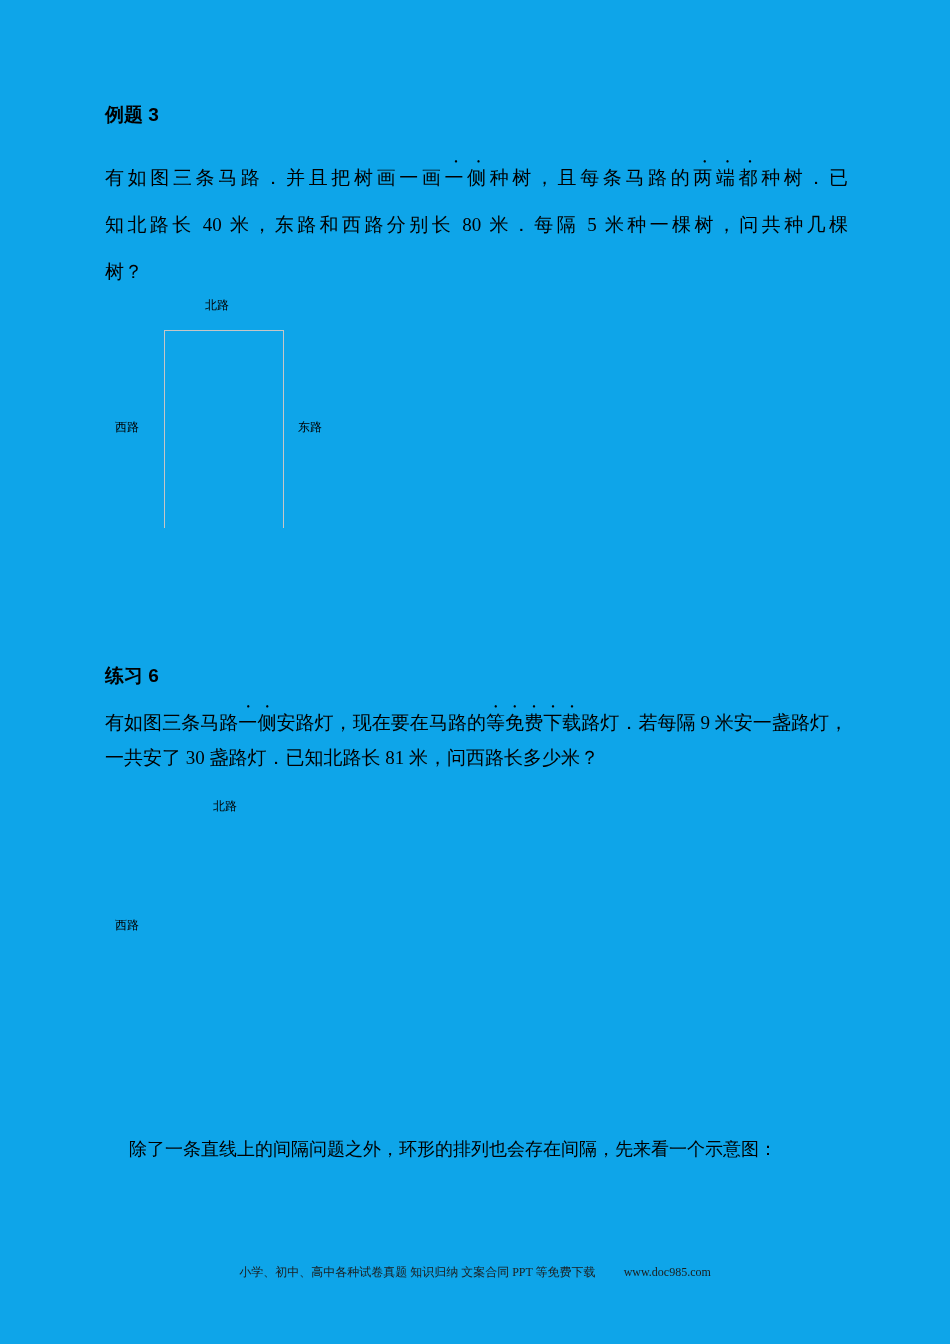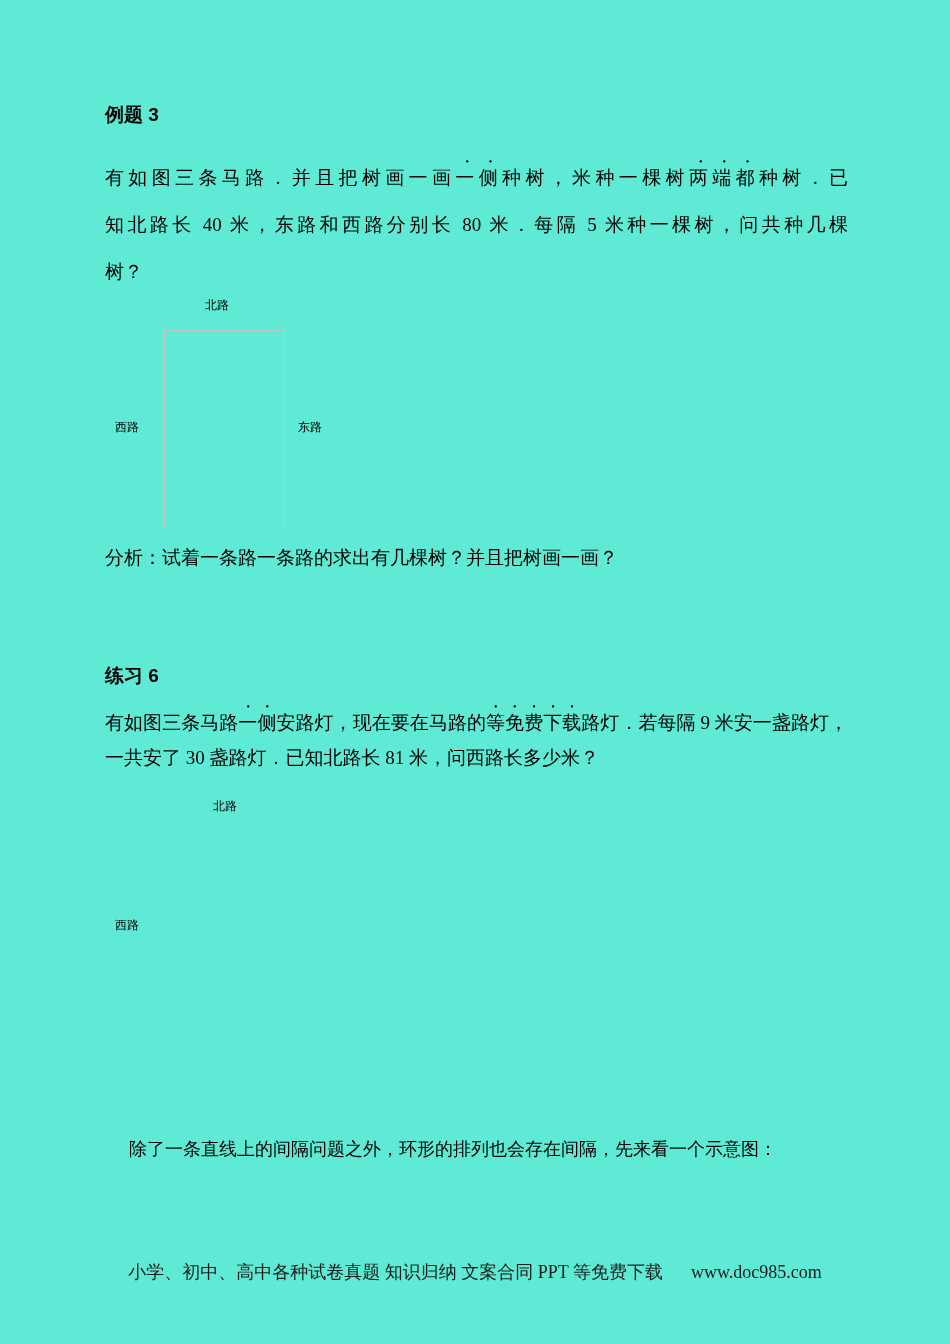--- a/index.html
+++ b/index.html
@@ -4,21 +4,21 @@
 <style>
   html, body {
     margin: 0;
     padding: 0;
     background: #ffffff;
   }
   .page {
     position: relative;
     width: 950px;
     height: 1344px;
-    background: #5eead4;
+    background: #0ea5e9;
     color: #000000;
     font-family: "Liberation Serif", "DejaVu Serif", serif;
     overflow: hidden;
   }
   .abs { position: absolute; }
 
   .h-bold {
     font-family: "Liberation Sans", "DejaVu Sans", sans-serif;
     font-weight: 700;
     font-size: 19px;
@@ -80,46 +80,45 @@
     text-indent: 24px;
     white-space: nowrap;
   }
 
   .footer {
     width: 950px;
     display: flex;
     justify-content: center;
     align-items: baseline;
     gap: 28px;
-    font-size: 18px;
+    font-size: 12px;
     line-height: 20px;
     color: #1c1c1c;
   }
 </style>
 </head>
 <body>
 
 <div class="page">
 
   <div class="abs h-bold" style="left:105px; top:103px;">例题 3</div>
 
   <div class="abs para" style="left:105px; top:154px; width:743px; line-height:47px;">
-      <div class="tline"><span>有如图三条马路．并且把树画一画</span><span class="emph">一侧</span><span>种树，米种一棵树</span><span class="emph">两端都</span><span>种树．已</span></div>
+      <div class="tline"><span>有如图三条马路．并且把树画一画</span><span class="emph">一侧</span><span>种树，且每条马路的</span><span class="emph">两端都</span><span>种树．已</span></div>
       <div class="tline"><span>知北路长 40 米，东路和西路分别长 80 米．每隔 5 米种一棵树，问共种几棵</span></div>
       <div class="tline last"><span>树？</span></div>
     </div>
 
   <div class="abs" style="left:105px; top:290px; width:380px; height:250px;">
     <div class="abs diagram-label" style="left:100px; top:5px;">北路</div>
     <div class="abs road-rect" style="left:59px; top:40px; width:118px; height:197px;"></div>
     <div class="abs diagram-label" style="left:10px; top:127px;">西路</div>
     <div class="abs diagram-label" style="left:193px; top:127px;">东路</div>
   </div>
 
-  <div class="abs single-line" style="left:105px; top:546px;">分析：试着一条路一条路的求出有几棵树？并且把树画一画？</div>
 
   <div class="abs h-bold" style="left:105px; top:664px;">练习 6</div>
 
   <div class="abs para" style="left:105px; top:701px; width:743px; line-height:35px;">
       <div class="tline"><span>有如图三条马路</span><span class="emph">一侧</span><span>安路灯，现在要在马路的</span><span class="emph">等免费下载</span><span>路灯．若每隔 9 米安一盏路灯，</span></div>
       <div class="tline last"><span>一共安了 30 盏路灯．已知北路长 81 米，问西路长多少米？</span></div>
     </div>
 
   <div class="abs" style="left:105px; top:790px; width:300px; height:150px;">
     <div class="abs diagram-label" style="left:108px; top:6px;">北路</div>

